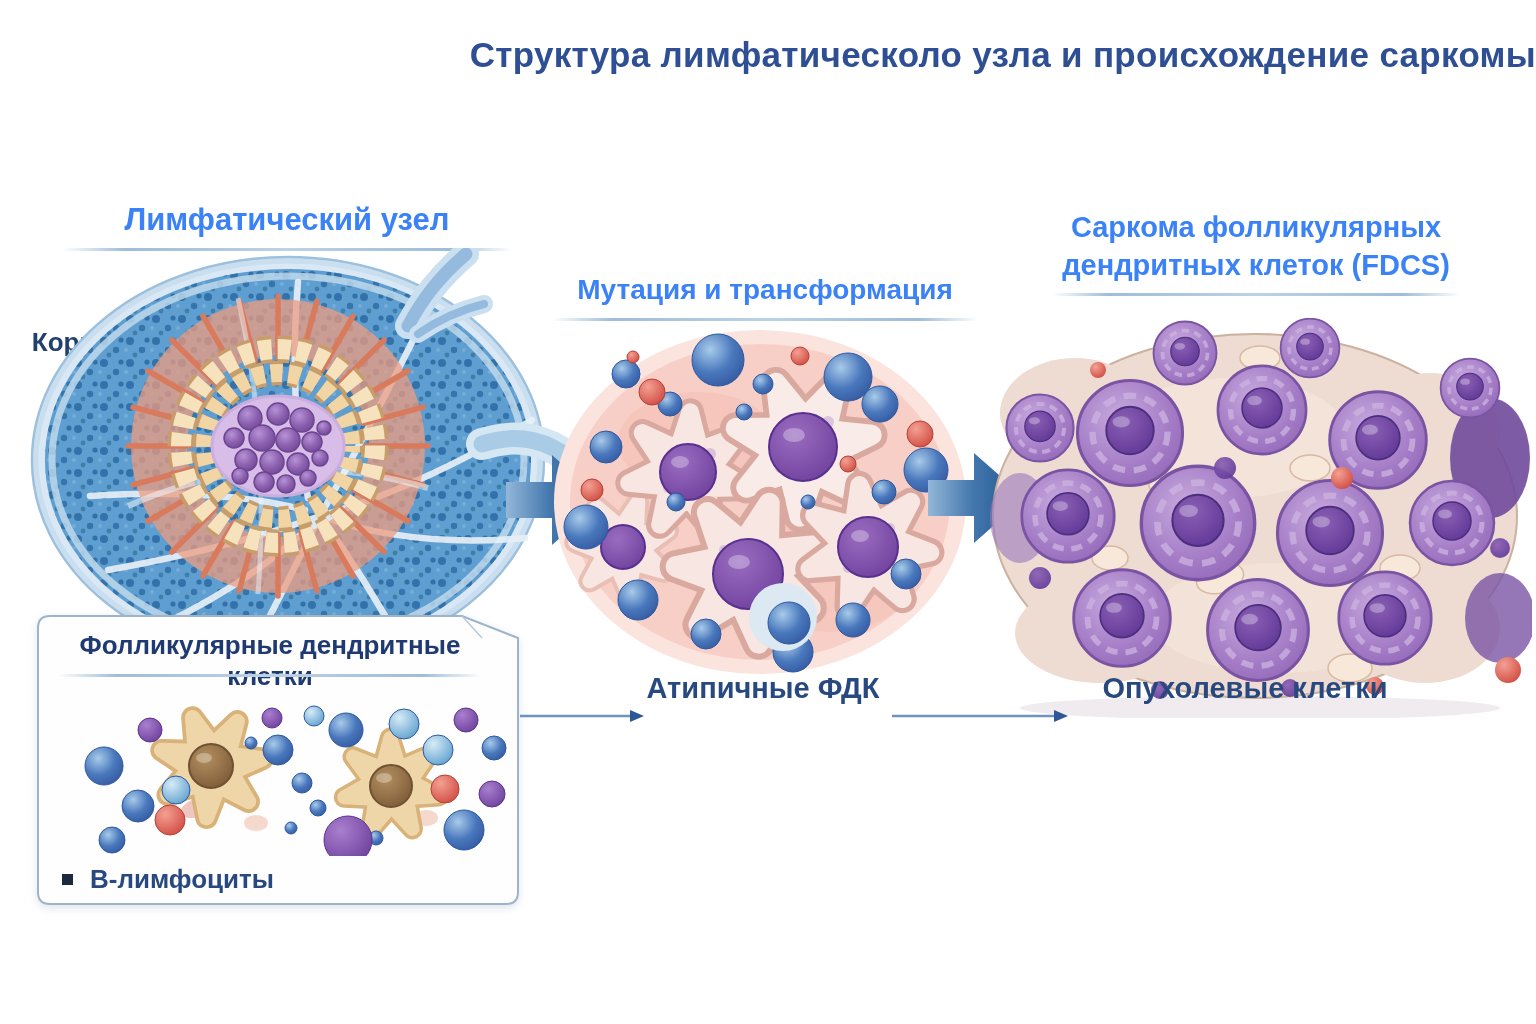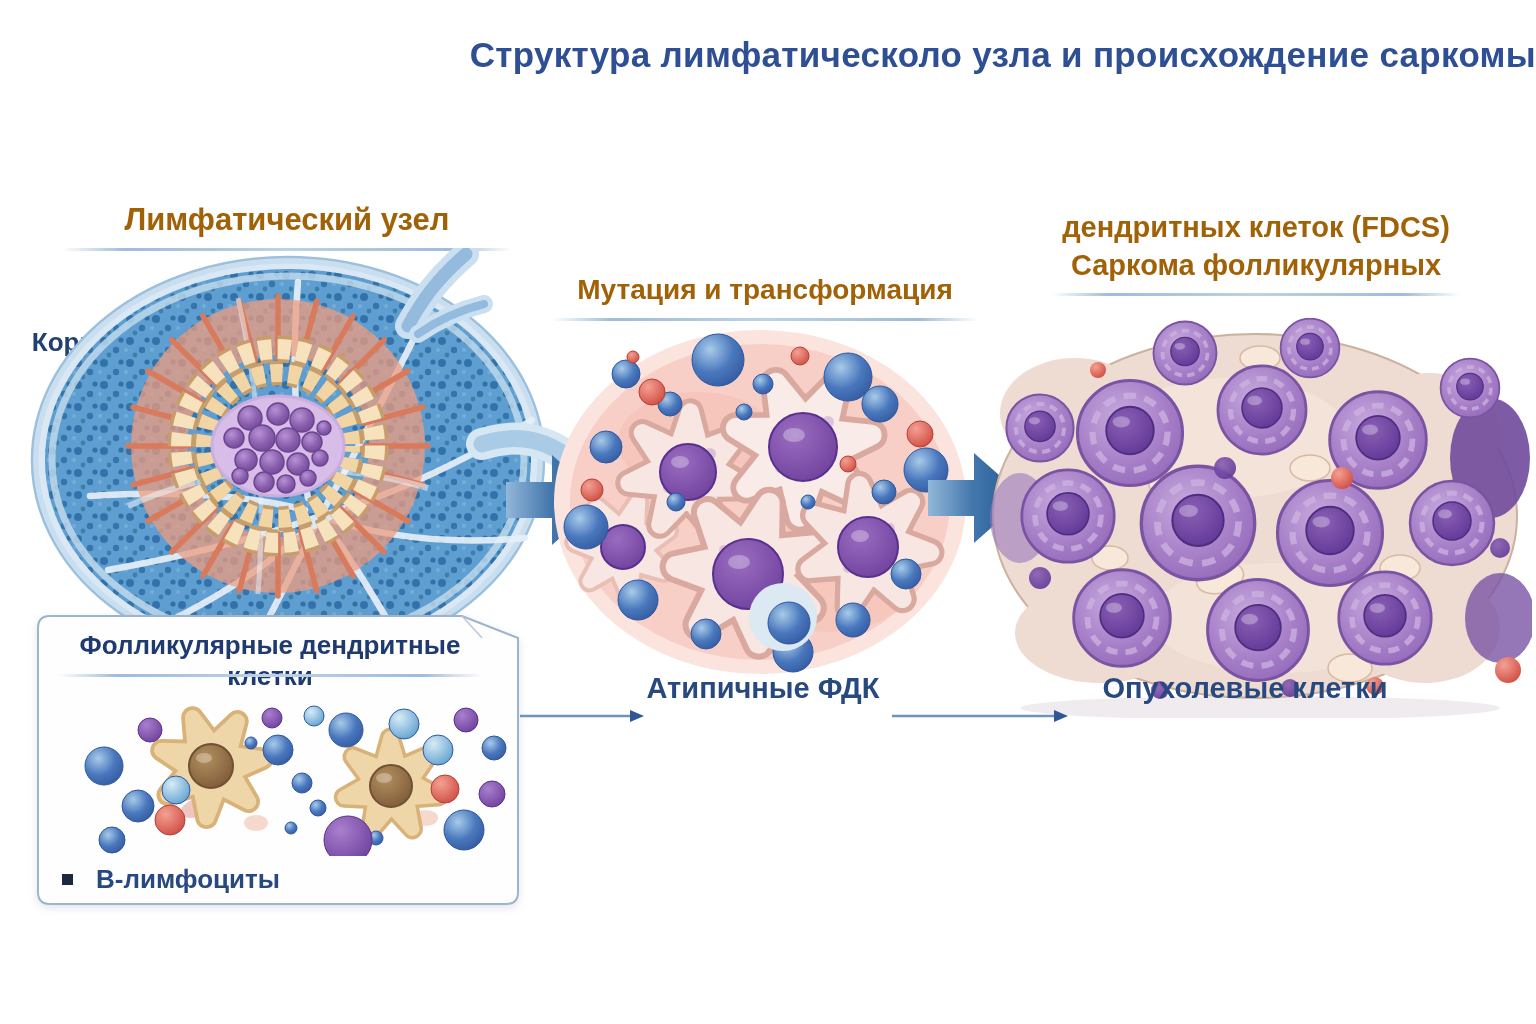--- a/index.html
+++ b/index.html
@@ -1,38 +1,38 @@
 <!DOCTYPE html>
 <html><head>
 <meta charset="utf-8">
 <style>
   html,body{margin:0;padding:0;background:#ffffff;}
   .canvas{position:relative;width:1536px;height:1024px;background:#ffffff;overflow:hidden;
           font-family:"Liberation Sans", sans-serif;}
   .title{position:absolute;top:28px;left:0;width:1536px;text-align:right;
          font-weight:bold;font-size:35px;line-height:53px;color:#2e4f94;letter-spacing:.3px;}
-  .sec-heading{position:absolute;text-align:center;font-weight:bold;color:#a16207;}
+  .sec-heading{position:absolute;text-align:center;font-weight:bold;color:#3b82f6;}
   .underline{height:3px;border-radius:2px;
     background:linear-gradient(90deg,rgba(160,190,220,0) 0%,#9fbcd9 14%,#bcd2e6 50%,#9fbcd9 86%,rgba(160,190,220,0) 100%);}
   .lh{left:62px;top:202px;width:450px;font-size:31px;}
   .lh .underline{margin-top:10px;}
   .mh{left:552px;top:274px;width:426px;font-size:28px;}
   .mh .underline{margin-top:12px;}
   .sh{left:1052px;top:208px;width:408px;font-size:29px;line-height:38px;}
   .sh .underline{margin-top:9px;}
   .side-label{position:absolute;font-weight:bold;color:#21406f;text-align:center;}
   .cortex{left:10px;top:326px;width:165px;font-size:26px;line-height:32px;}
   .sinus{left:24px;top:503px;width:130px;font-size:27px;}
   .label-glow{position:absolute;left:-20px;top:296px;width:240px;height:150px;
     background:radial-gradient(ellipse at center,rgba(255,255,255,.95) 0%,rgba(255,255,255,.75) 45%,rgba(255,255,255,0) 75%);}
   .abs{position:absolute;}
   .box-title{position:absolute;left:58px;top:630px;width:424px;text-align:center;
              font-weight:bold;font-size:26px;color:#1e3a70;}
   .box-divider{position:absolute;left:58px;top:674px;width:424px;}
-  .legend{position:absolute;left:62px;top:864px;display:flex;align-items:center;gap:23px;}
+  .legend{position:absolute;left:62px;top:864px;display:flex;align-items:center;gap:17px;}
   .legend-bullet{width:11px;height:11px;background:#1b2940;}
   .legend-label{font-weight:bold;font-size:26px;color:#27497f;}
   .flow-label{position:absolute;top:672px;text-align:center;font-weight:bold;font-size:29px;color:#27497f;}
   .step1{left:646px;width:234px;}
   .step2{left:1092px;width:306px;}
   .boxsvg{filter:drop-shadow(0 3px 4px rgba(110,130,160,.22));}
 </style>
 </head>
 <body>
 
@@ -46,22 +46,22 @@
     <span>Лимфатический узел</span>
     <div class="underline"></div>
   </div>
 
   <div class="sec-heading mh">
     <span>Мутация и трансформация</span>
     <div class="underline"></div>
   </div>
 
   <div class="sec-heading sh">
+    <div>Саркома фолликулярных</div>
     <div>дендритных клеток (FDCS)</div>
-    <div>Саркома фолликулярных</div>
     <div class="underline"></div>
   </div>
 
   <div class="label-glow"></div>
   <div class="side-label cortex">Корковая зона</div>
   <div class="side-label sinus">Синус</div>
 
   <svg class="abs" style="left:20px;top:248px;" width="560" height="425" viewBox="0 0 560 425">
     <defs>
       <pattern id="speck" width="26" height="22" patternUnits="userSpaceOnUse">

